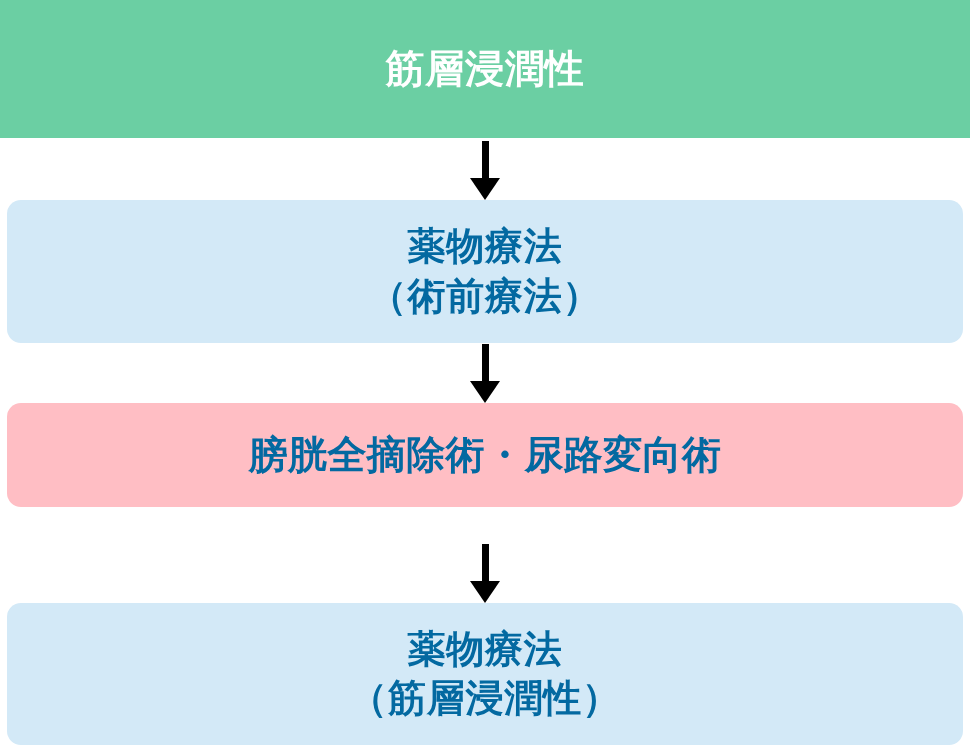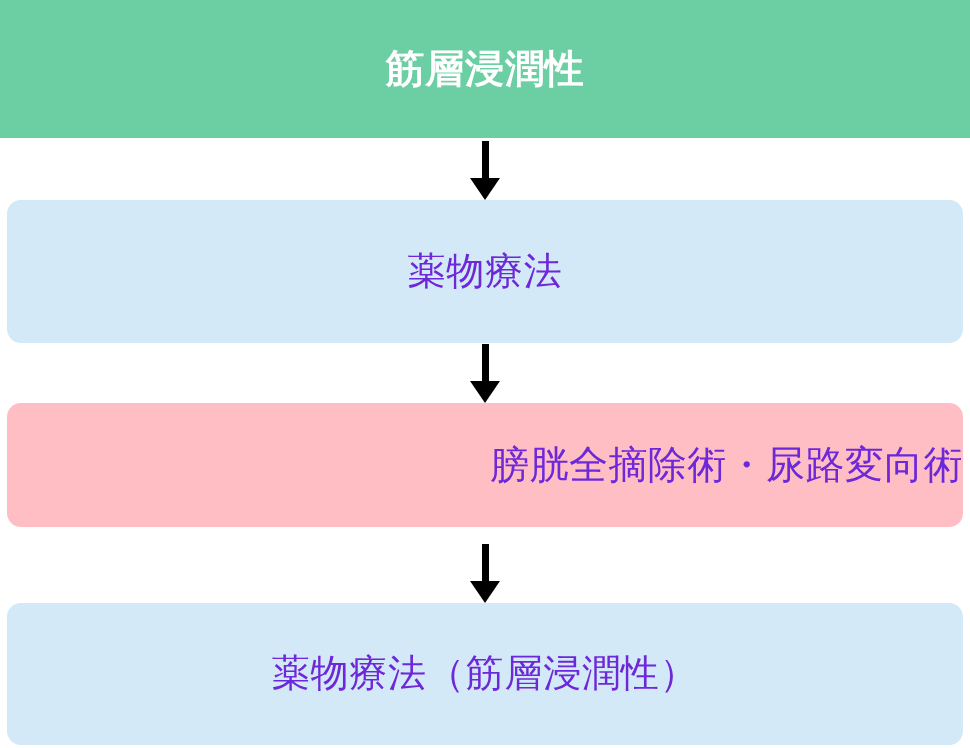--- a/index.html
+++ b/index.html
@@ -17,20 +17,21 @@
     height: 748px;
     background: #ffffff;
     overflow: hidden;
   }
 
   
   .node {
     position: absolute;
     box-sizing: border-box;
     display: flex;
+    flex-direction: column;
     align-items: center;
     justify-content: center;
     text-align: center;
   }
 
   .node-header {
     left: 0;
     width: 970px;
     border-radius: 0;
   }
@@ -50,23 +51,23 @@
   
   .header-text .node-line {
     color: #ffffff;
     font-size: 39px;
     font-weight: bold;
     line-height: 1.30;
   }
 
   
   .step-text .node-line {
-    color: #6d28d9;
+    color: #0369a1;
     font-size: 38px;
-    font-weight: normal;
+    font-weight: bold;
     line-height: 1.30;
   }
 
   .step-text.single .node-line {
     font-size: 39px;
     letter-spacing: 0.01em;
   }
 
   
   .arrow {
@@ -100,28 +101,29 @@
     <span class="node-line">筋層浸潤性</span>
   </div>
 
   <div class="arrow" style="top:140px; height:60px;">
     <div class="arrow-shaft" style="height:38px;"></div>
     <div class="arrow-head"></div>
   </div>
 
   <div class="node node-step step-text" style="top:200px; height:143px; background:#D3E9F7;">
     <span class="node-line">薬物療法</span>
+    <span class="node-line">（術前療法）</span>
   </div>
 
   <div class="arrow" style="top:343px; height:60px;">
     <div class="arrow-shaft" style="height:38px;"></div>
     <div class="arrow-head"></div>
   </div>
 
-  <div class="node node-step step-text single" style="top:403px; height:124px; background:#FFBEC4;justify-content:flex-end;">
+  <div class="node node-step step-text single" style="top:403px; height:104px; background:#FFBEC4;">
     <span class="node-line">膀胱全摘除術・尿路変向術</span>
   </div>
 
   <div class="arrow" style="top:543px; height:60px;">
     <div class="arrow-shaft" style="height:38px;"></div>
     <div class="arrow-head"></div>
   </div>
 
   <div class="node node-step step-text" style="top:603px; height:142px; background:#D3E9F7;">
     <span class="node-line">薬物療法</span>

